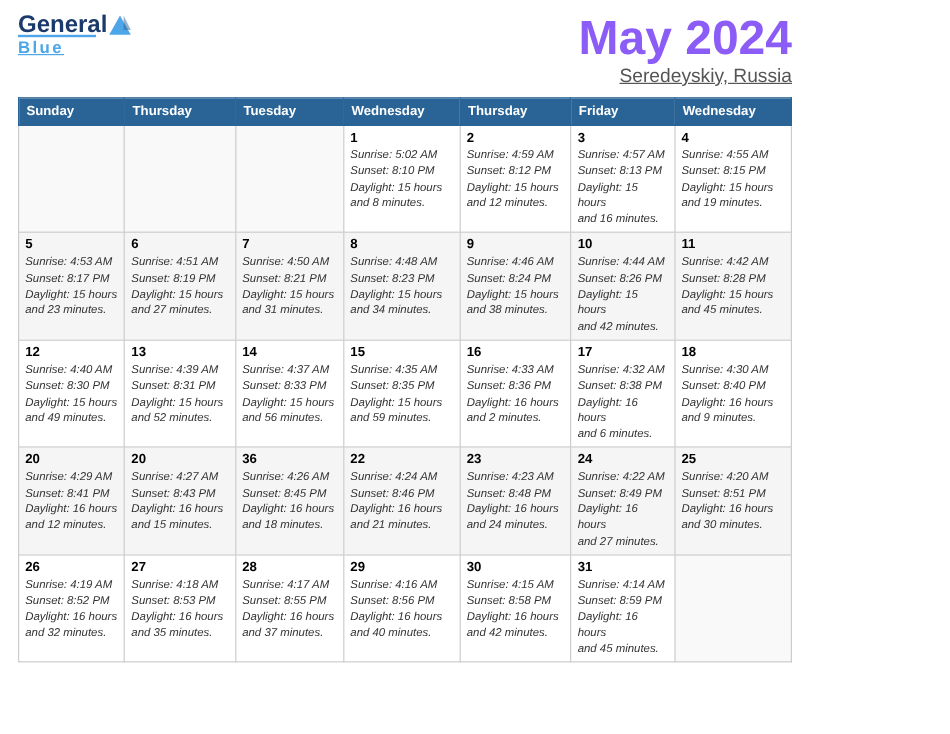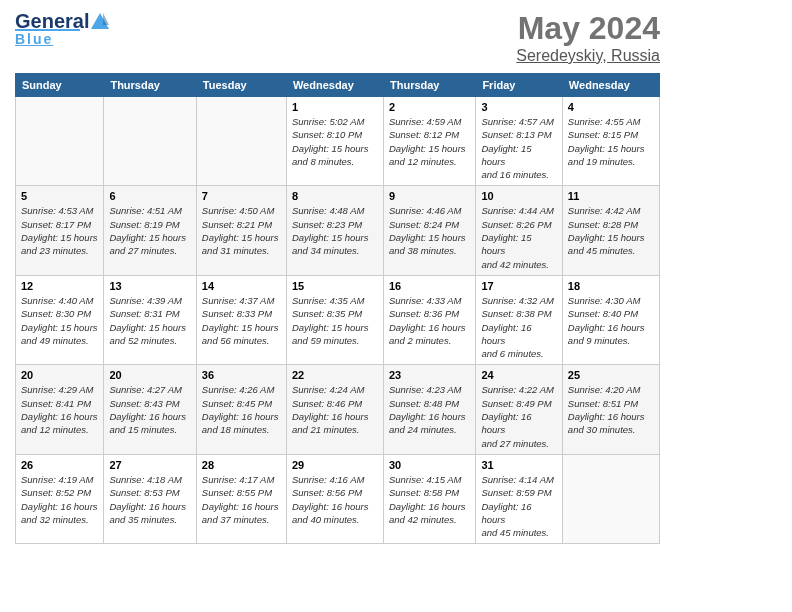--- a/index.html
+++ b/index.html
@@ -23,23 +23,23 @@
     }
     .logo {
       display: flex;
       flex-direction: column;
       align-items: flex-start;
     }
     .title-block {
       text-align: right;
     }
     .title-month {
-      font-size: 32px;
+      font-size: 40px;
       font-weight: bold;
-      color: #737373;
+      color: #8b5cf6;
     }
     .title-location {
       font-size: 16px;
       color: #555;
       text-decoration: underline;
     }
     .calendar {
       width: 100%;
       border-collapse: collapse;
       font-size: 10px;

